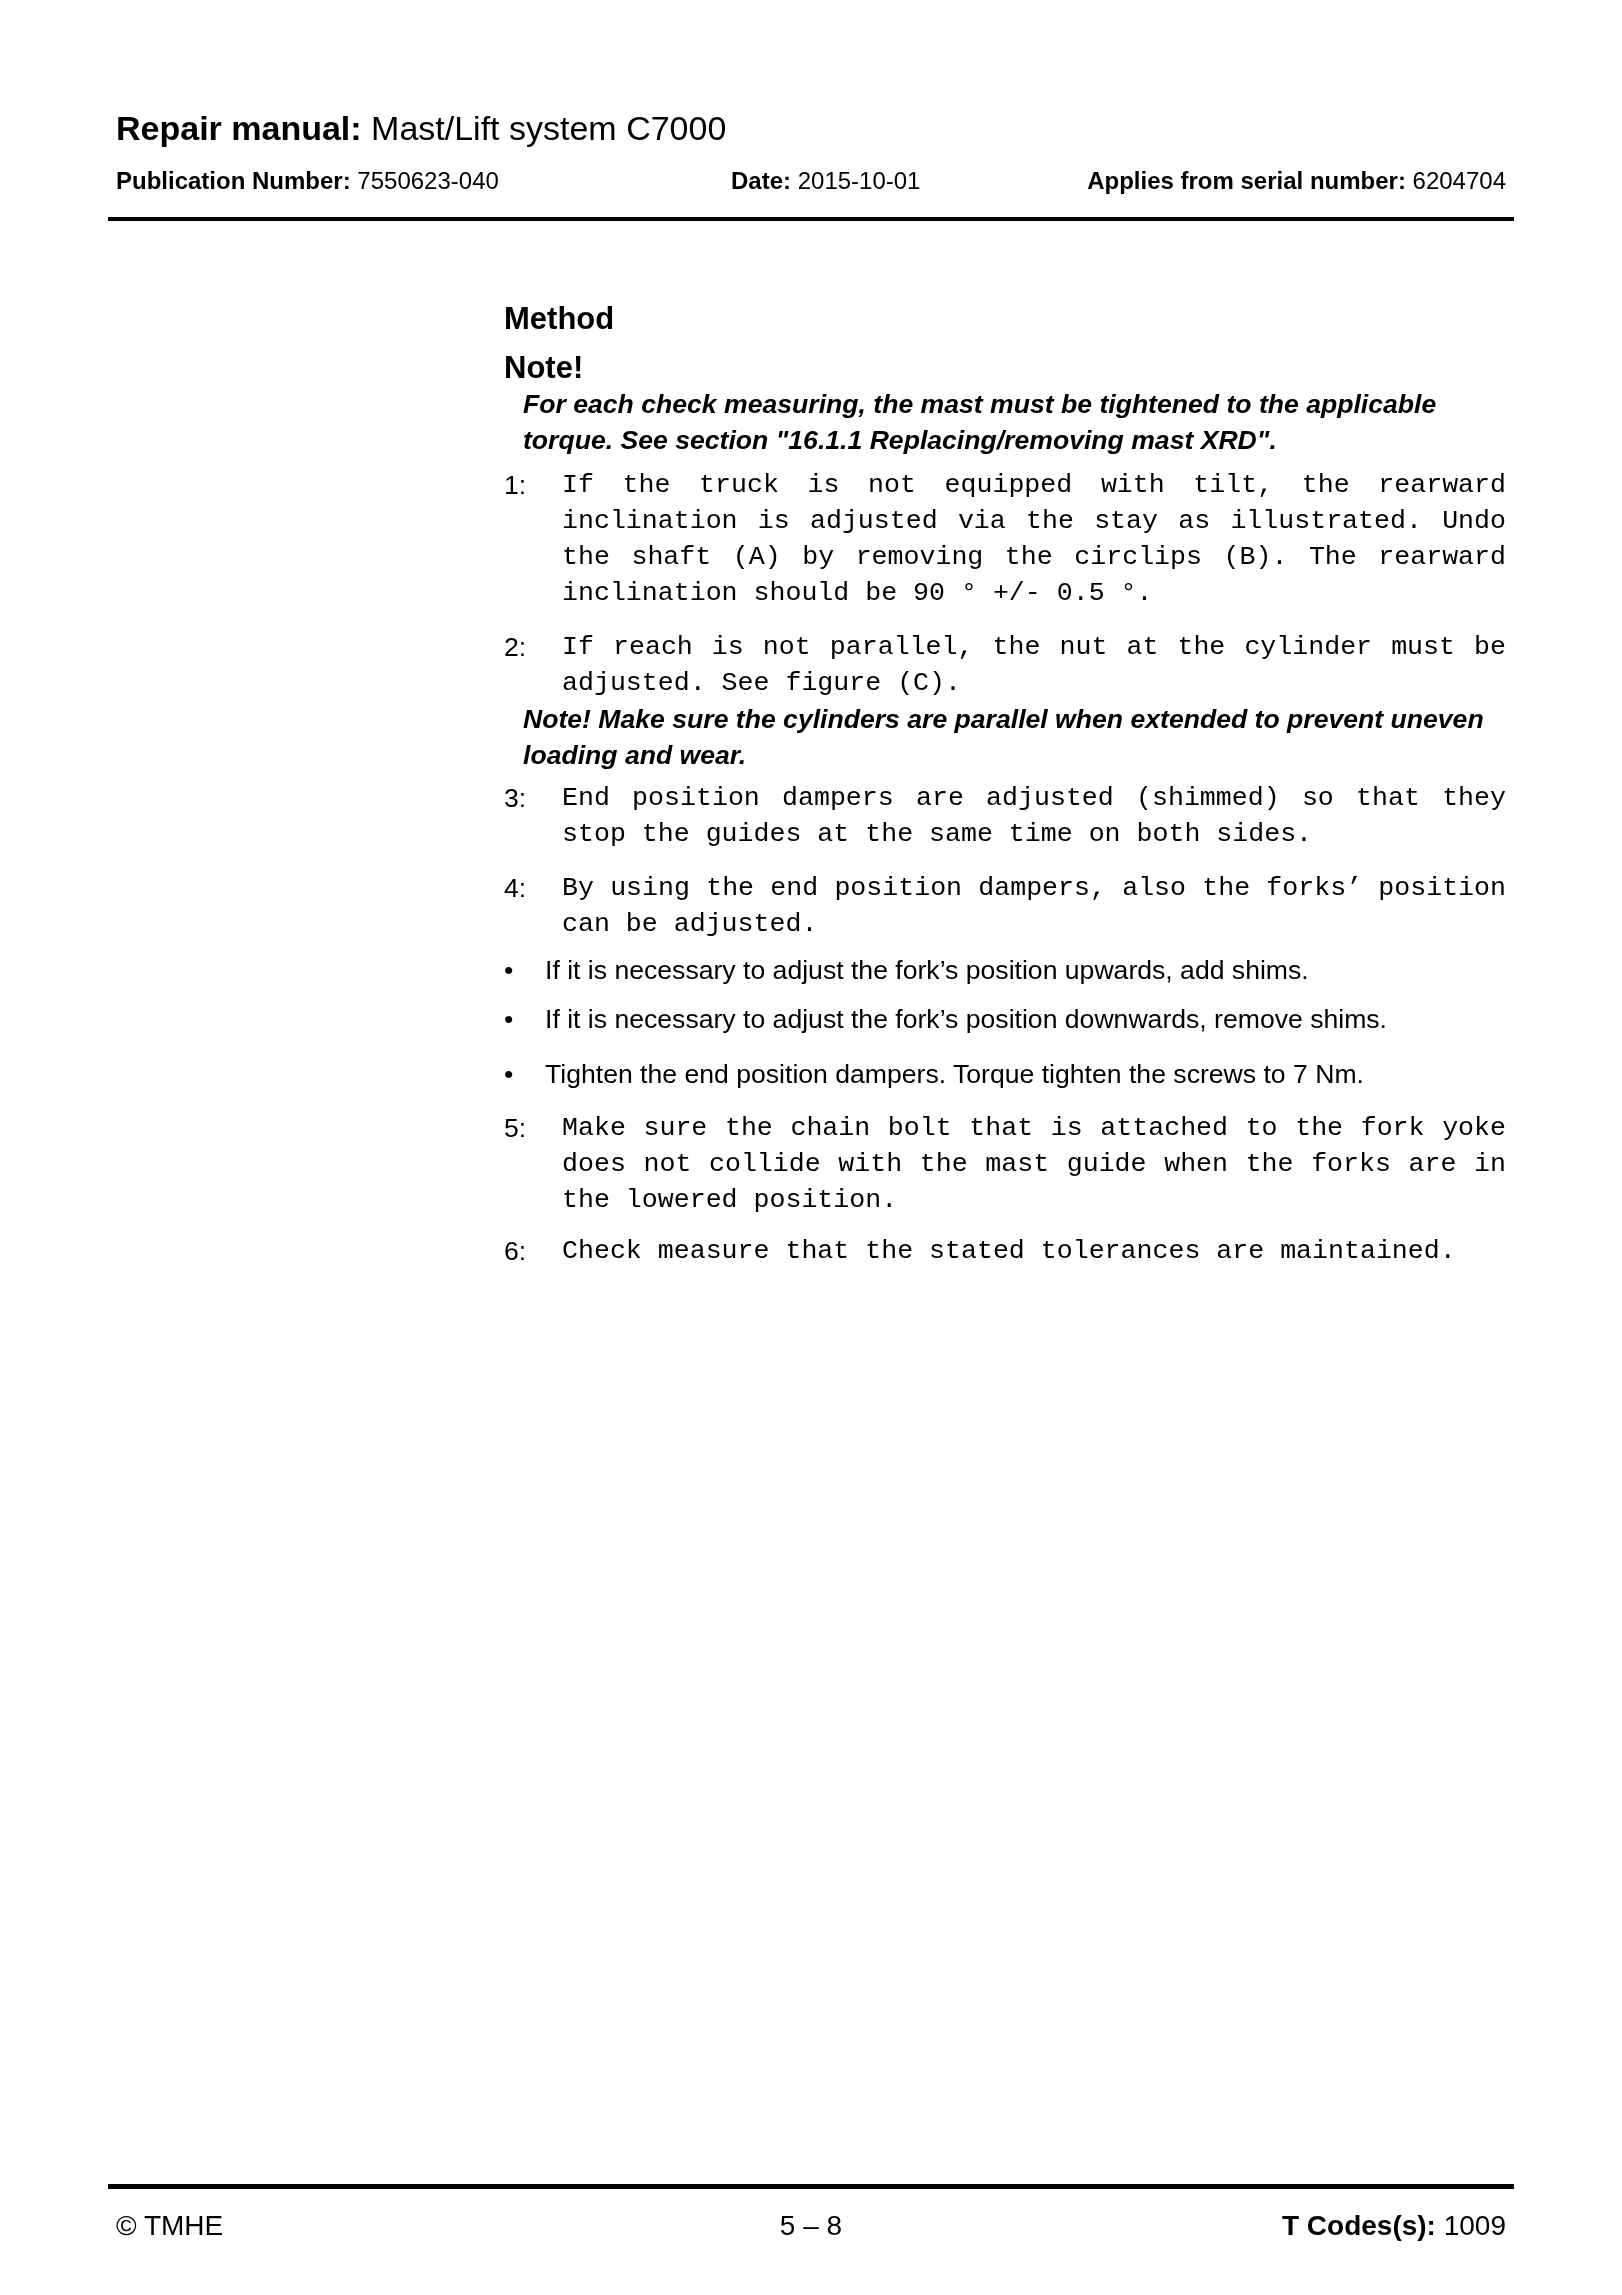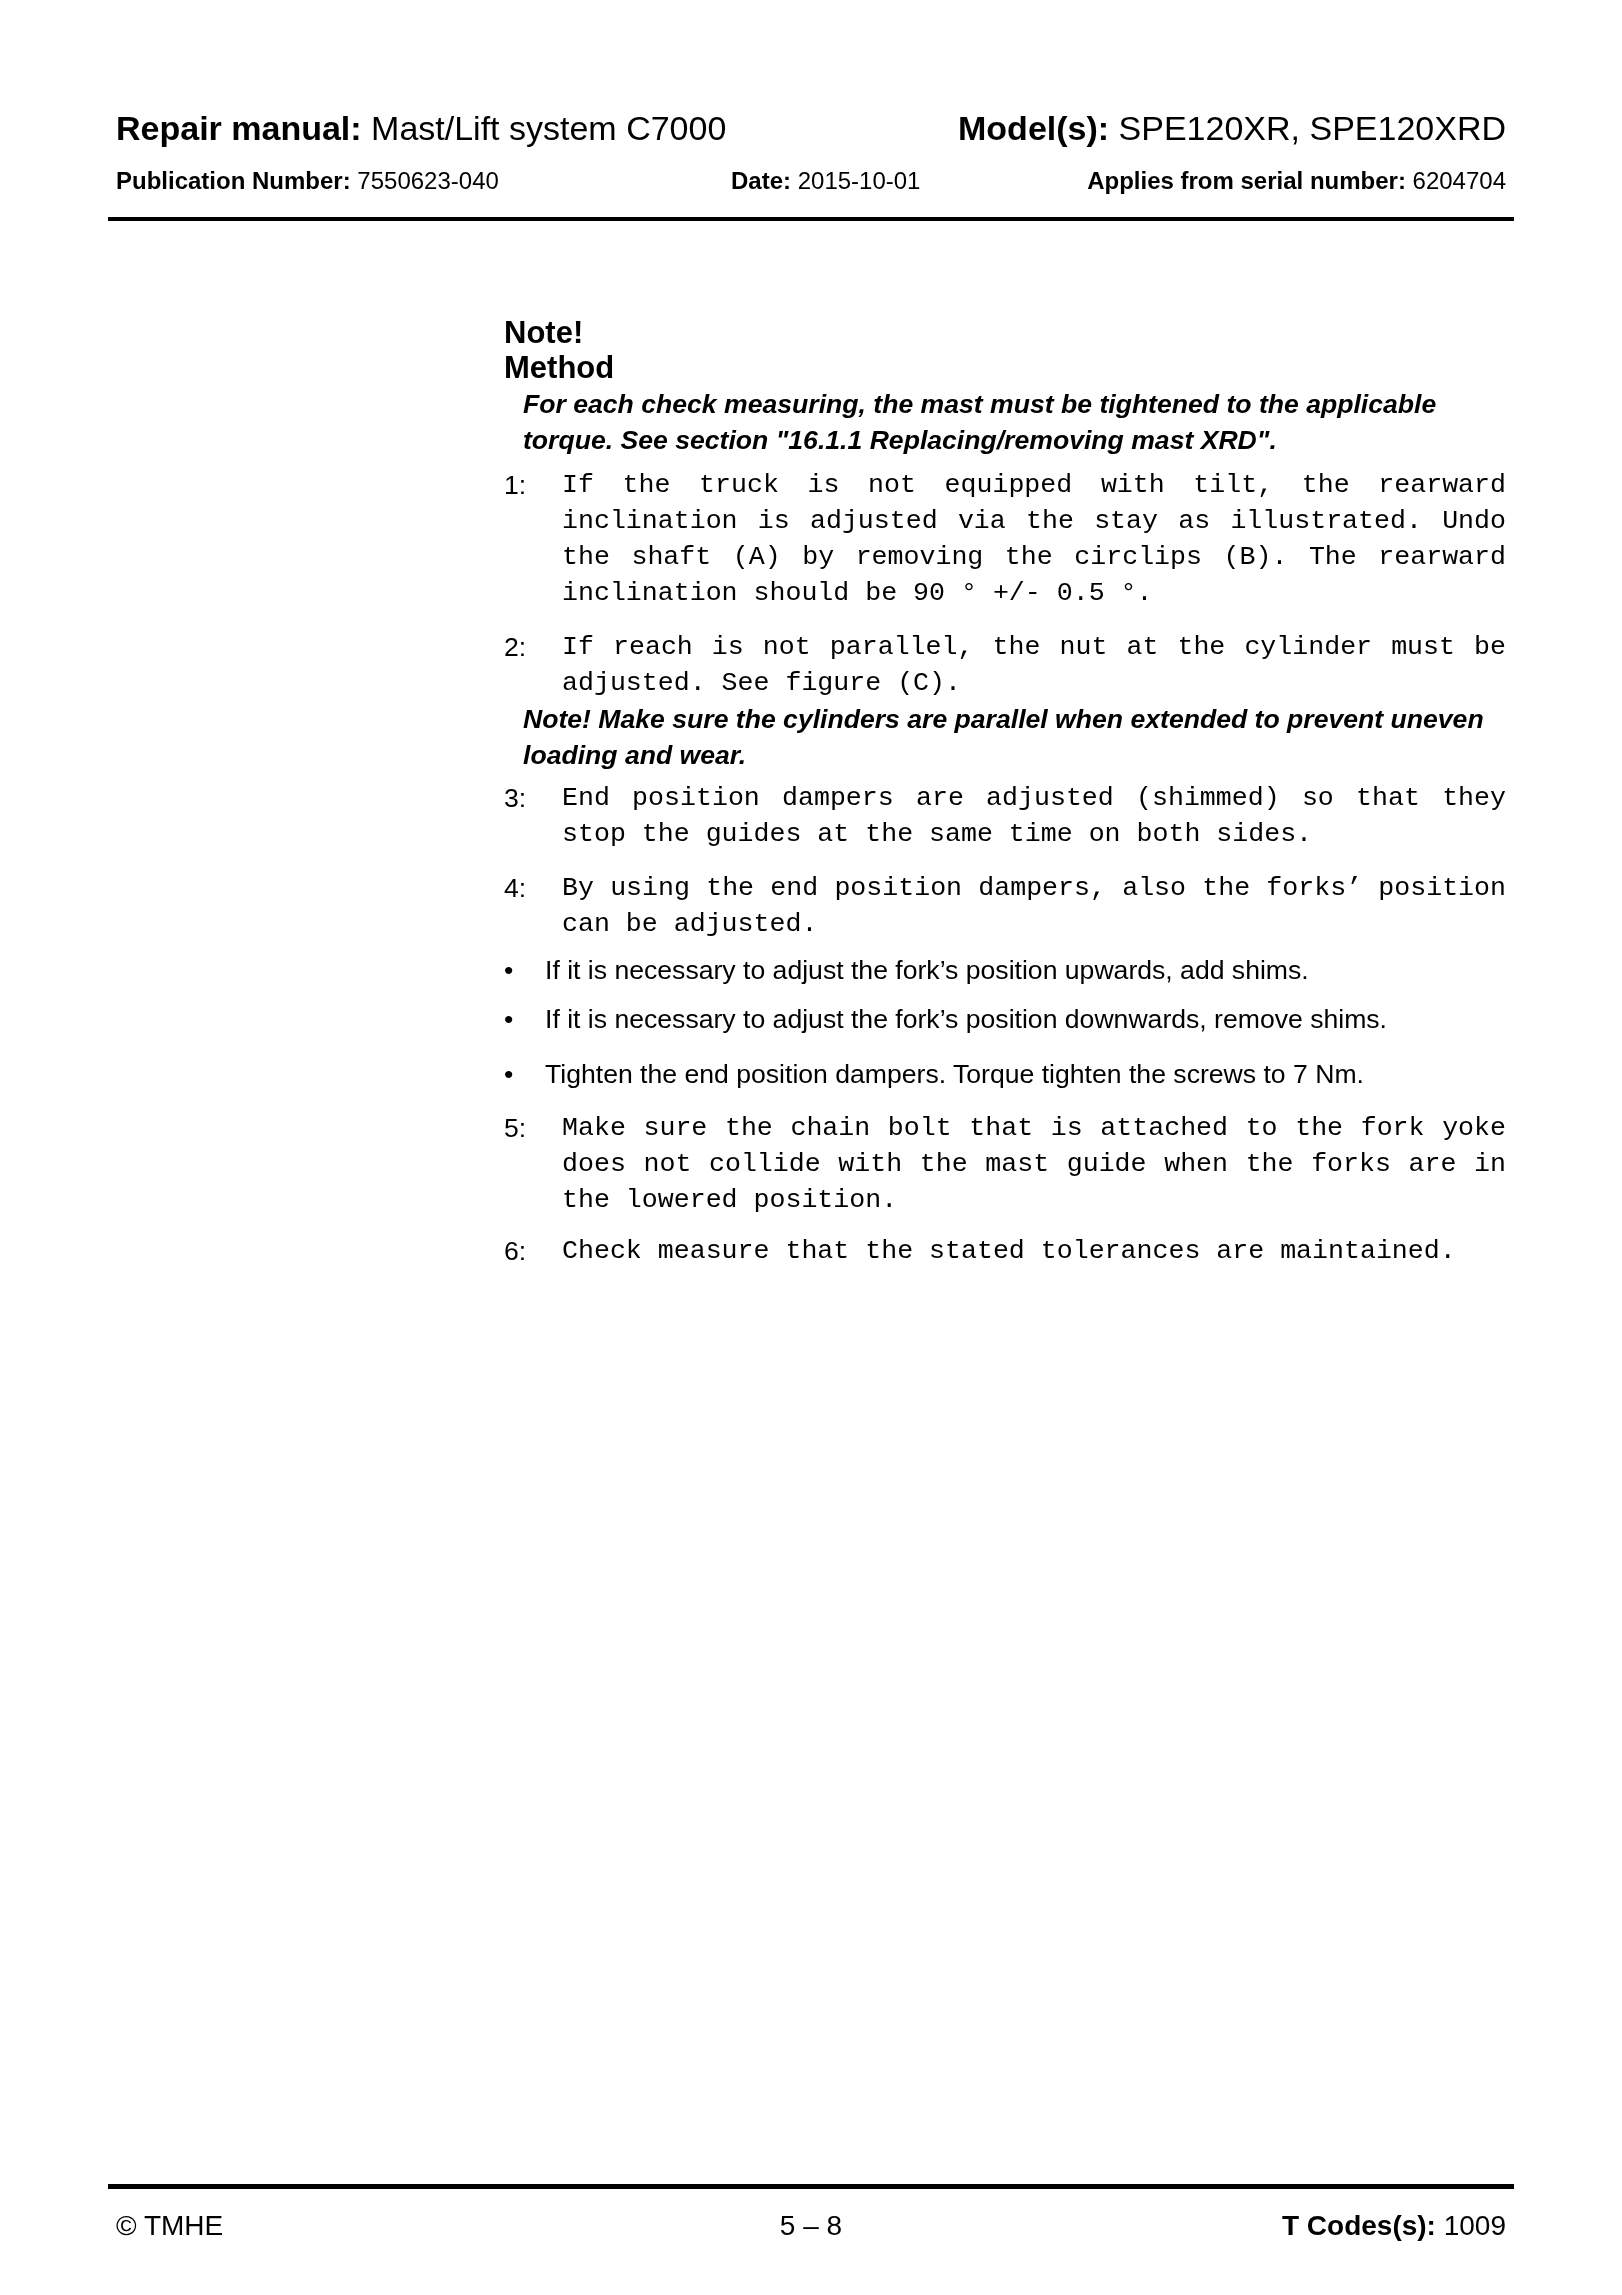--- a/index.html
+++ b/index.html
@@ -83,33 +83,32 @@
   }
 </style>
 </head>
 <body>
 
 <div class="page">
 
   <div class="header">
     <div class="hrow1">
       <div><span class="b">Repair manual:</span> <span>Mast/Lift system C7000</span></div>
-      <div><span class="b">Model(s):</span> <span>SPE120XR, SPE120XRD</span></div>
     </div>
     <div class="hrow2">
       <div><span class="b">Publication Number:</span> <span>7550623-040</span></div>
       <div class="date"><span class="b">Date:</span> <span>2015-10-01</span></div>
       <div><span class="b">Applies from serial number:</span> <span>6204704</span></div>
     </div>
     <div class="rule"></div>
   </div>
 
   <div class="content">
+    <h2>Method</h2>
     <h2 style="margin-top:14.3px">Note!</h2>
-    <h2>Method</h2>
 
     <p class="note" style="margin-top:0.7px">For each check measuring, the mast must be tightened to the applicable torque. See section "16.1.1 Replacing/removing mast XRD".</p>
 
     <div class="step" style="margin-top:9.5px">
       <span class="num">1:</span>
       <span class="txt">If the truck is not equipped with tilt, the rearward inclination is adjusted via the stay as illustrated. Undo the shaft (A) by removing the circlips (B). The rearward inclination should be 90 ° +/- 0.5 °.</span>
     </div>
 
     <div class="step" style="margin-top:17.7px">
       <span class="num">2:</span>

